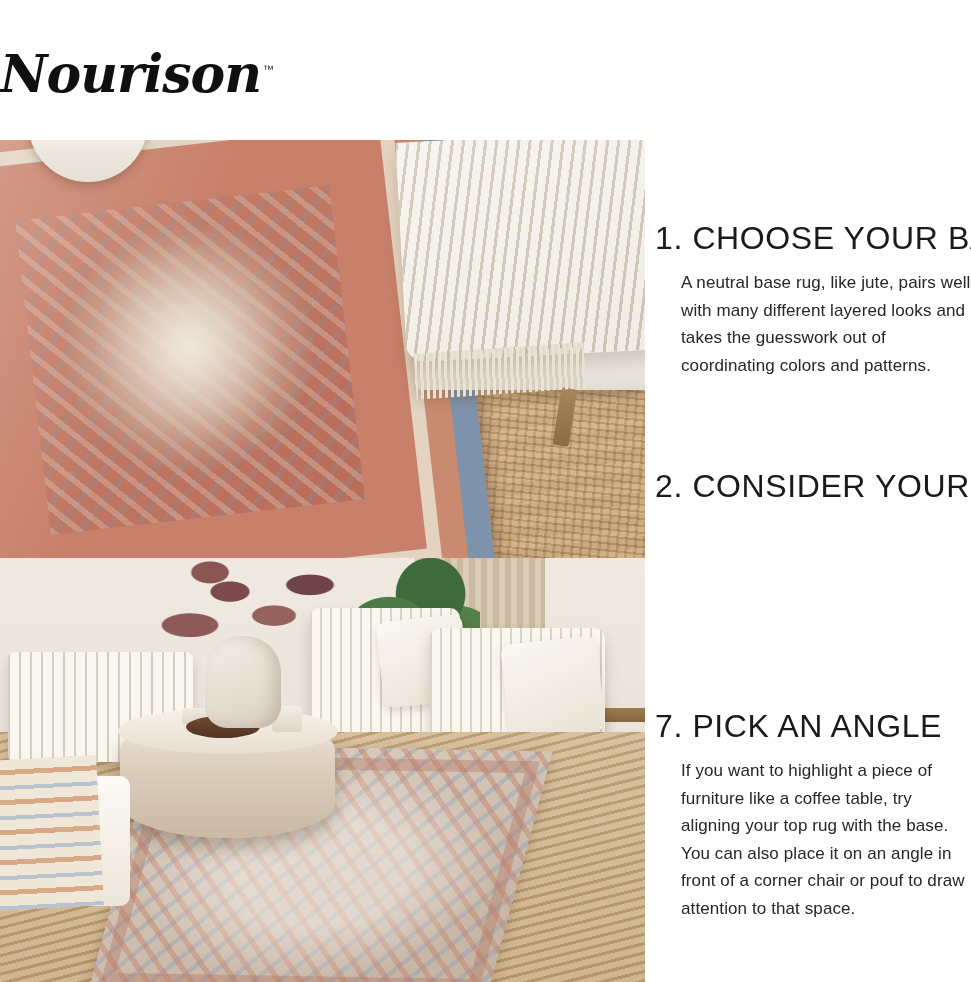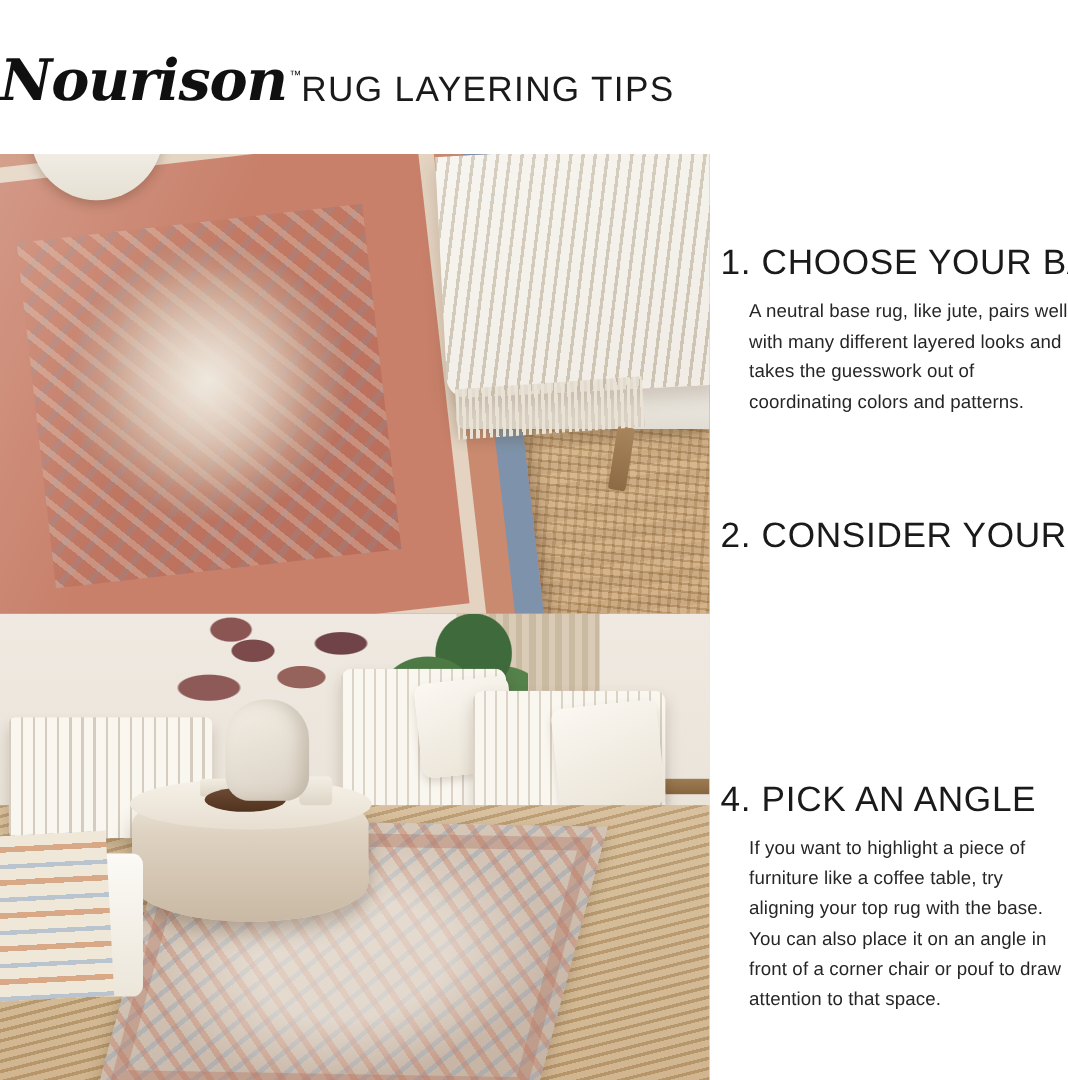--- a/index.html
+++ b/index.html
@@ -339,21 +339,20 @@
     letter-spacing: 0.1px;
   }
 </style>
 </head>
 <body>
 
 <div class="page">
 
   <div class="header">
     <div class="brand-logo"><span>Nourison</span><span class="brand-tm">™</span></div>
-    <div class="header-title">RUG LAYERING TIPS</div>
   </div>
 
   <div class="body">
 
     <div class="photos">
 
       <div class="photo photo1">
         <div class="jute"></div>
         <div class="jute-bands"></div>
         <div class="persian">
@@ -415,20 +414,20 @@
       <div class="tip tip1">
         <div class="tip-heading">1. CHOOSE YOUR BASE</div>
         <div class="tip-body">A neutral base rug, like jute, pairs well with many different layered looks and takes the guesswork out of coordinating colors and patterns.</div>
       </div>
 
       <div class="tip tip2">
         <div class="tip-heading">2. CONSIDER YOUR SPACE</div>
       </div>
 
       <div class="tip tip3">
-        <div class="tip-heading">4. PICK AN ANGLE</div>
+        <div class="tip-heading">7. PICK AN ANGLE</div>
         <div class="tip-body">If you want to highlight a piece of furniture like a coffee table, try aligning your top rug with the base. You can also place it on an angle in front of a corner chair or pouf to draw attention to that space.</div>
       </div>
 
     </div>
 
   </div>
 </div>
 
 </body></html>

